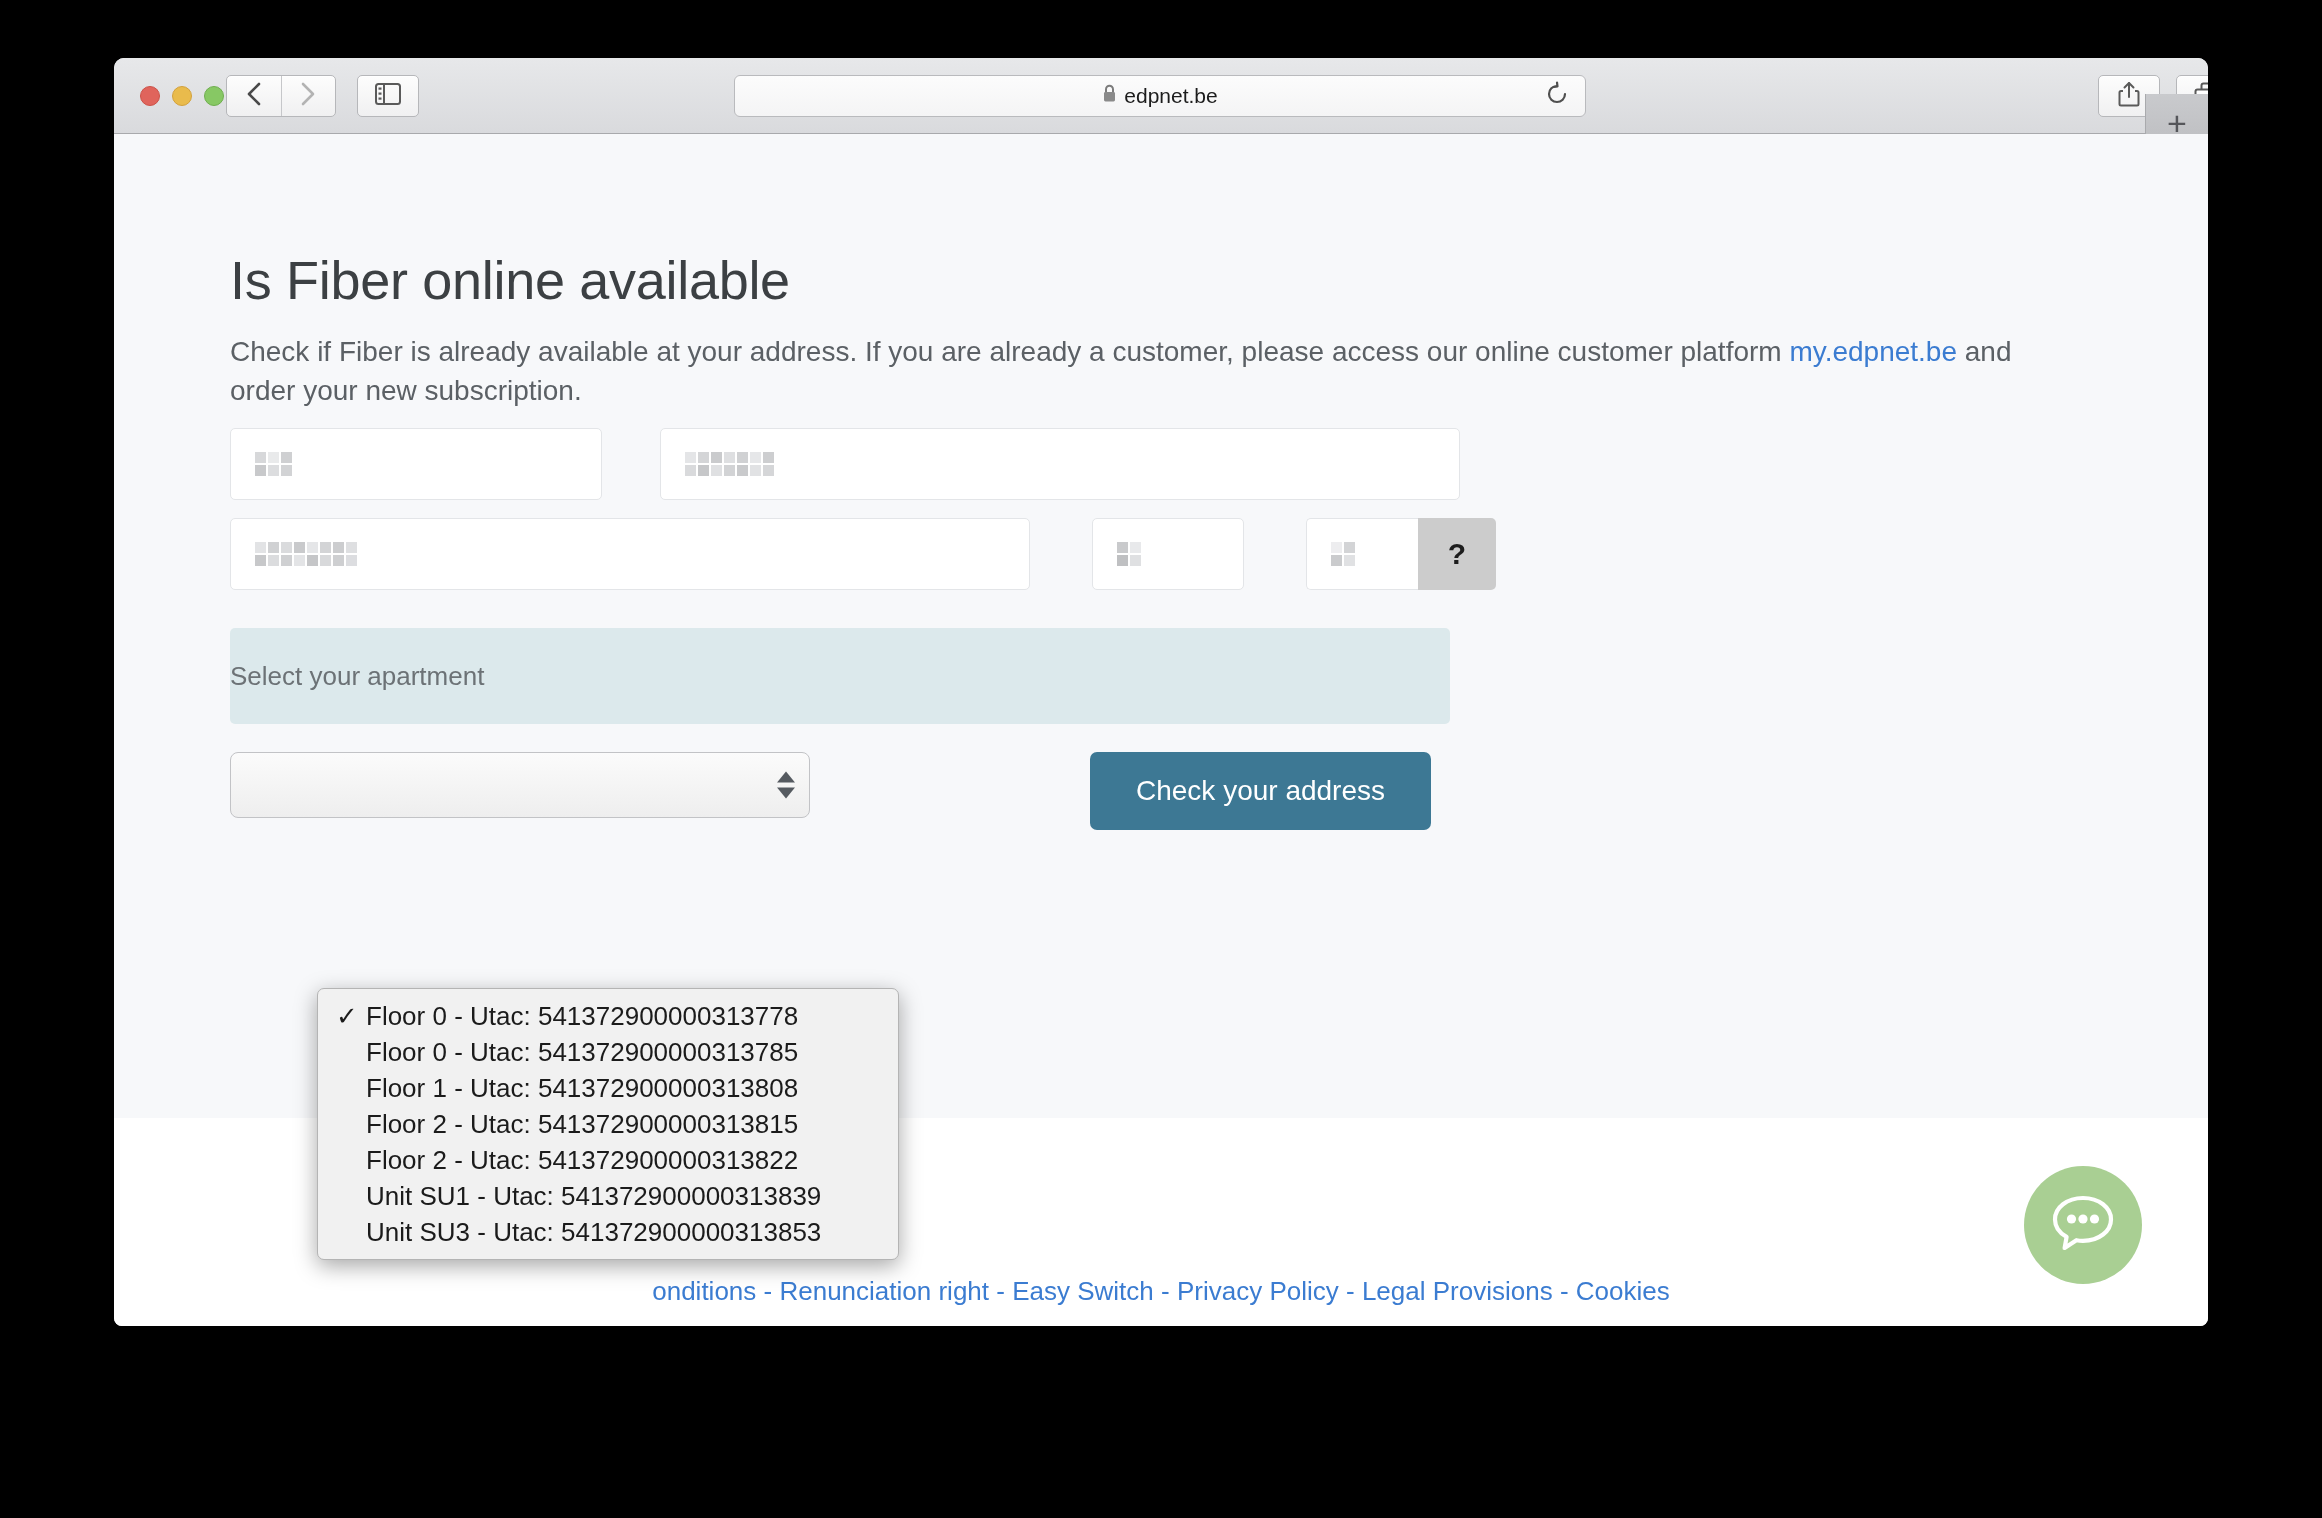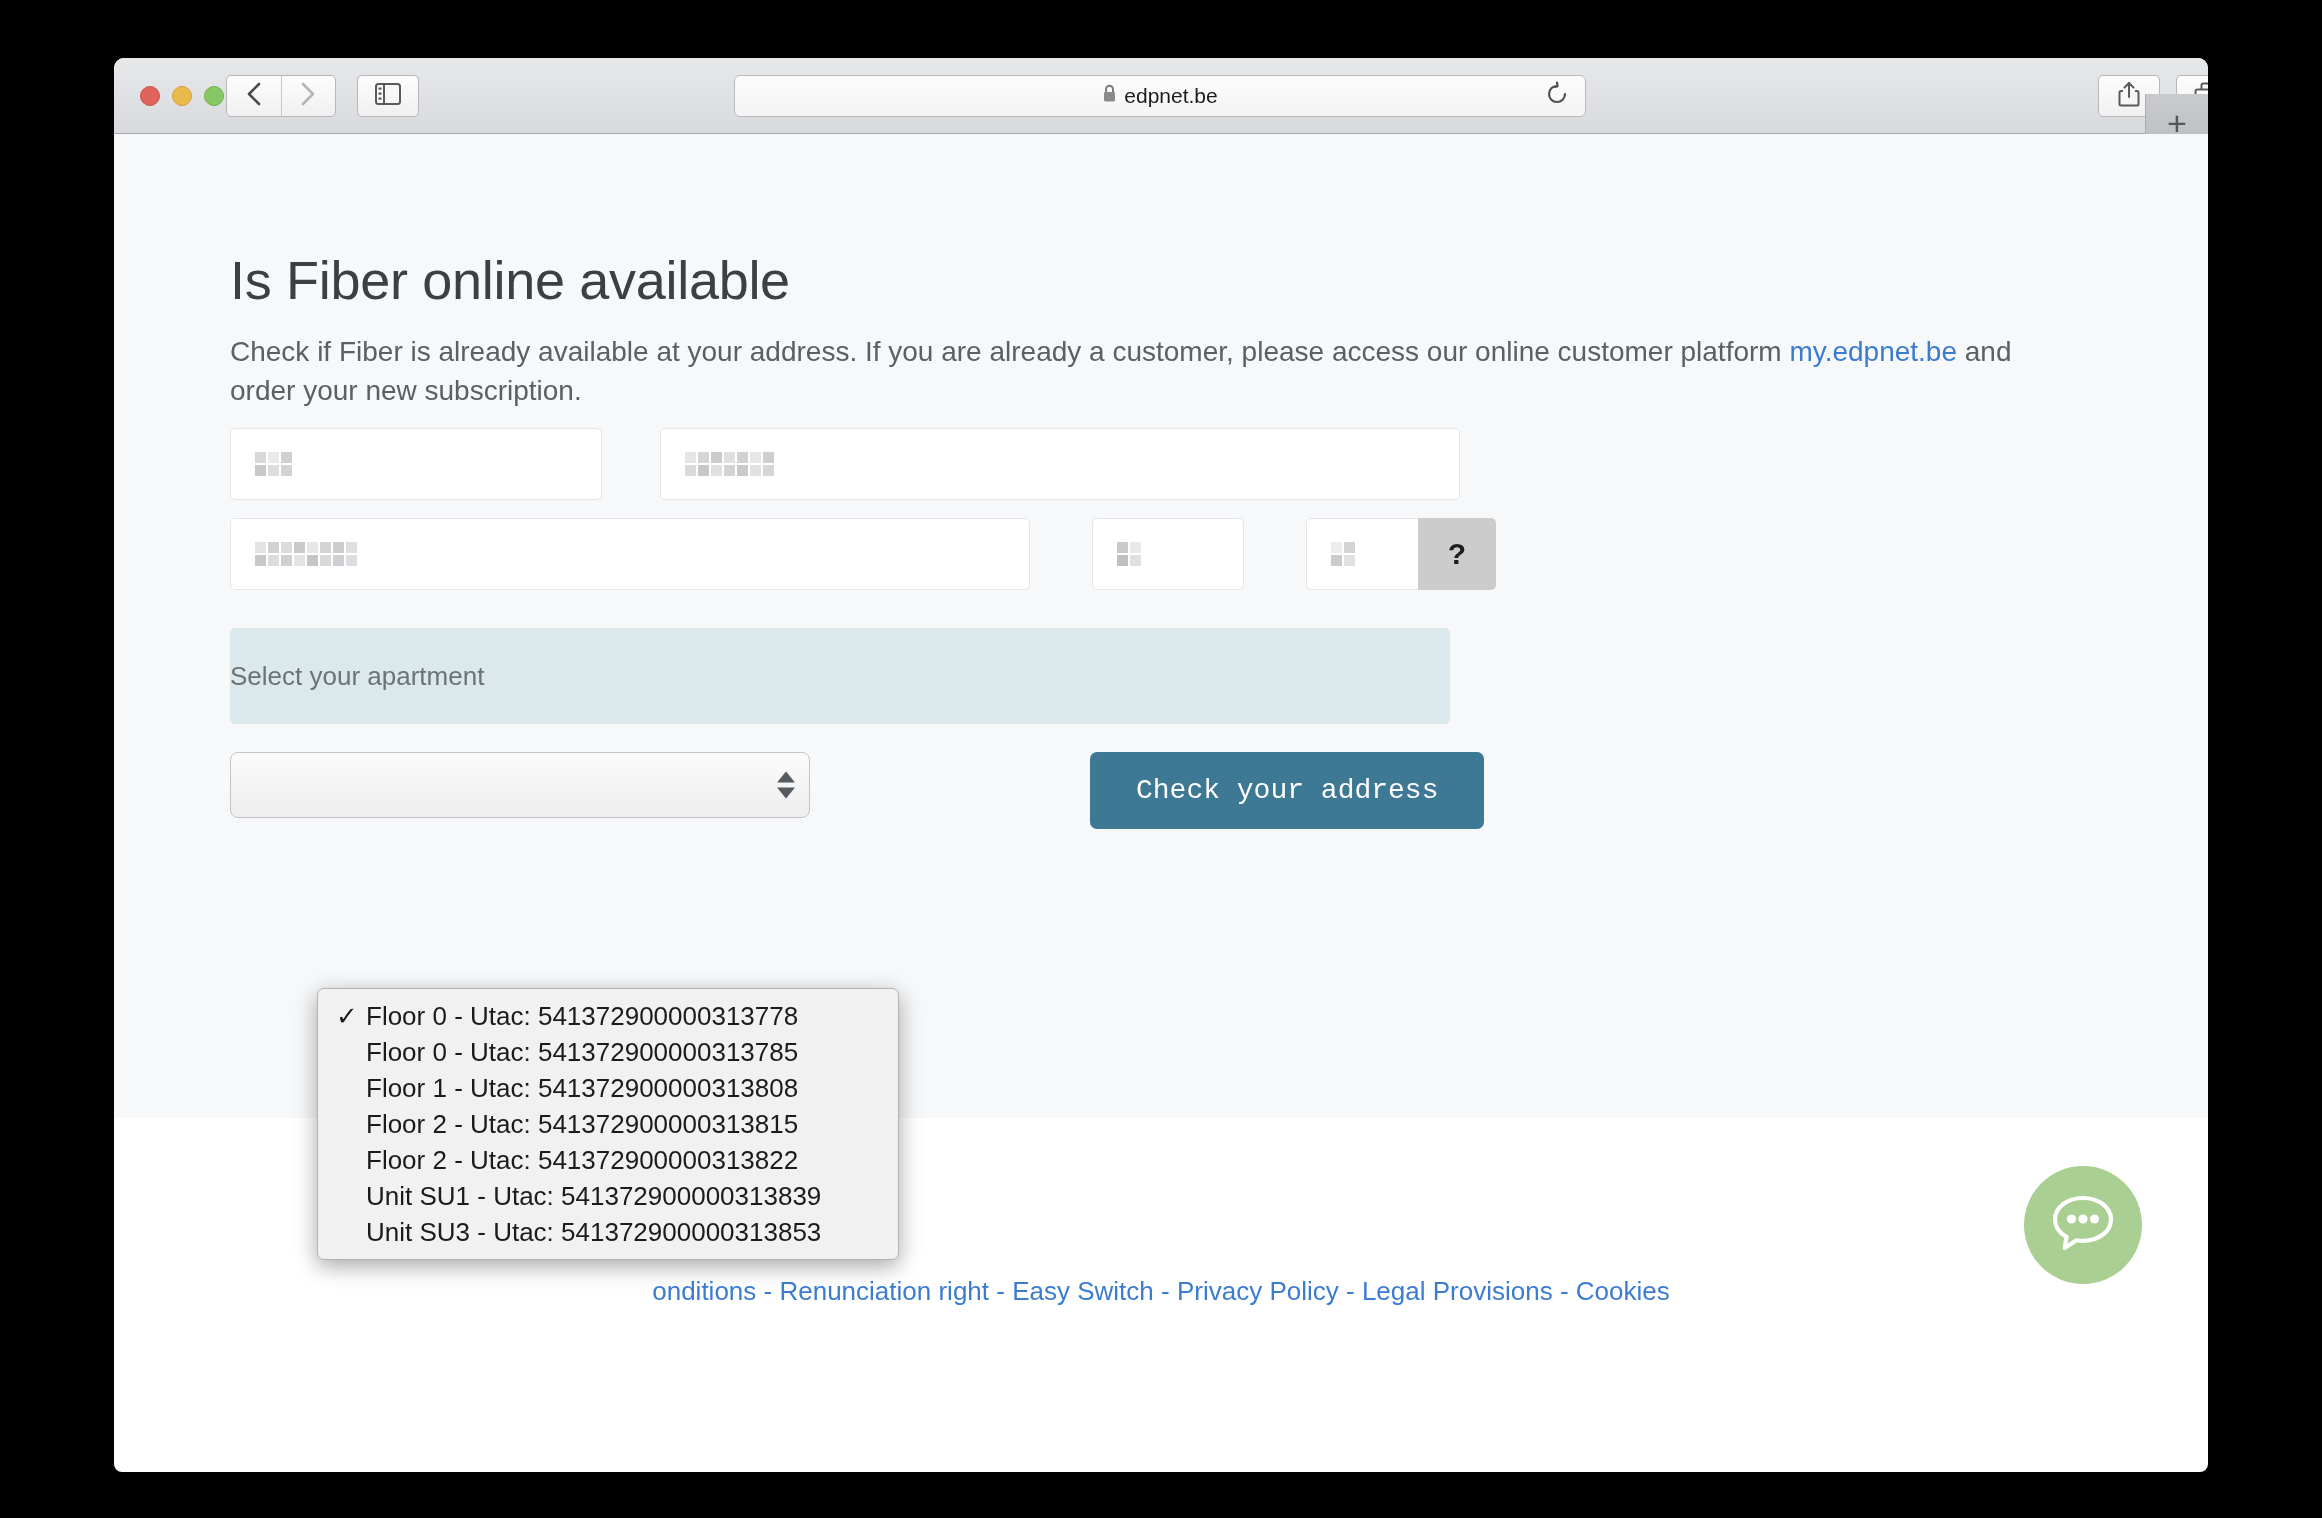--- a/index.html
+++ b/index.html
@@ -11,21 +11,21 @@
     overflow: hidden;
     font-family: "Liberation Sans", sans-serif;
   }
 
   
   .window {
     position: absolute;
     left: 114px;
     top: 58px;
     width: 2094px;
-    height: 1414px;
+    height: 1268px;
     background: #ffffff;
     border-radius: 10px 10px 8px 8px;
     overflow: hidden;
     box-shadow: 0 10px 40px rgba(0,0,0,0.55);
   }
 
   
   .toolbar {
     position: relative;
     height: 76px;
@@ -250,21 +250,21 @@
 
   .check-btn {
     margin-left: 280px;
     background: #3d7894;
     color: #ffffff;
     font-size: 28px;
     border: none;
     border-radius: 7px;
     padding: 23px 46px;
     cursor: pointer;
-    font-family: Liberation Mono, monospace;
+    font-family: Liberation Sans, sans-serif;
   }
 
   
   .select-popup {
     position: absolute;
     left: 203px;
     top: 854px;
     width: 582px;
     background: #f1f1f1;
     border: 1px solid #b4b4b4;

